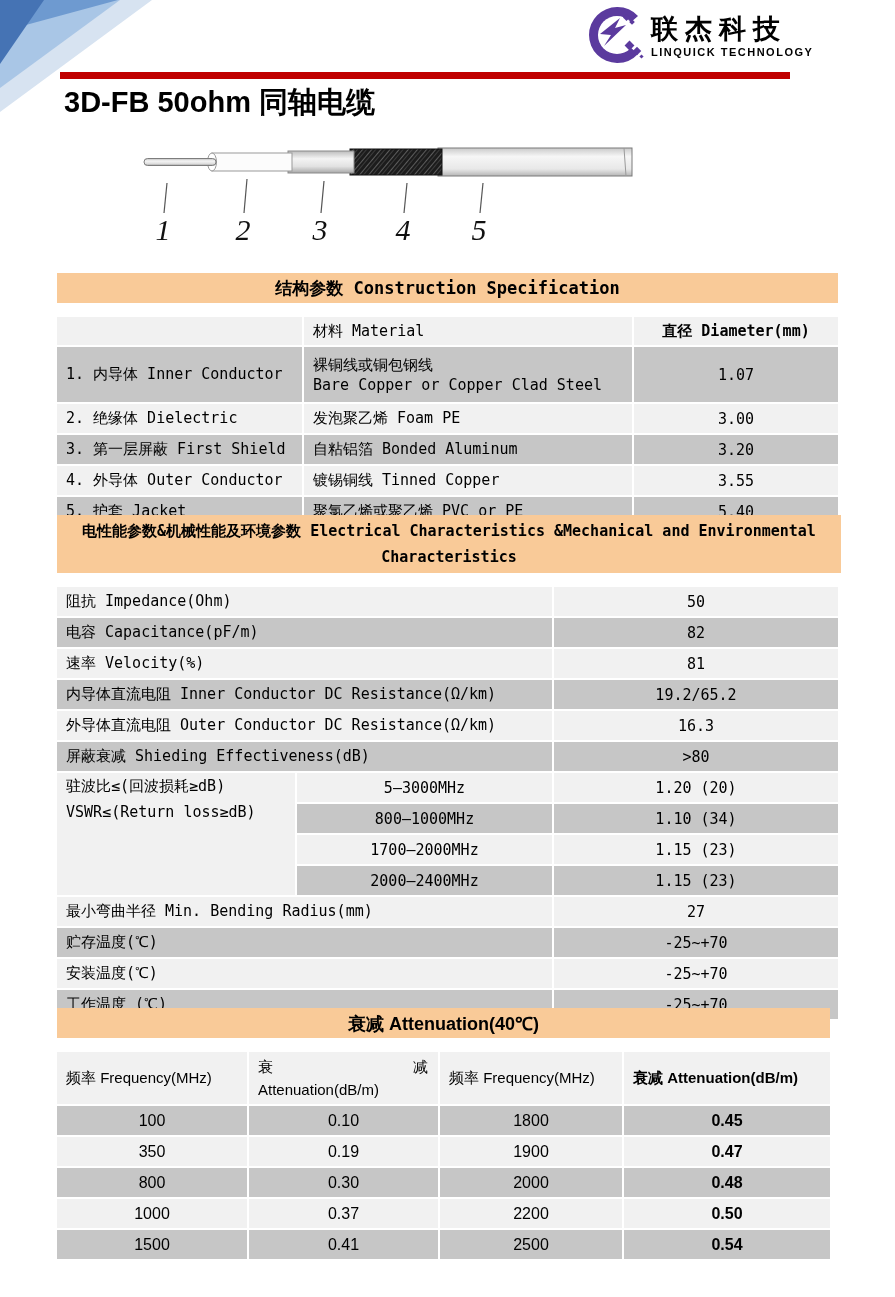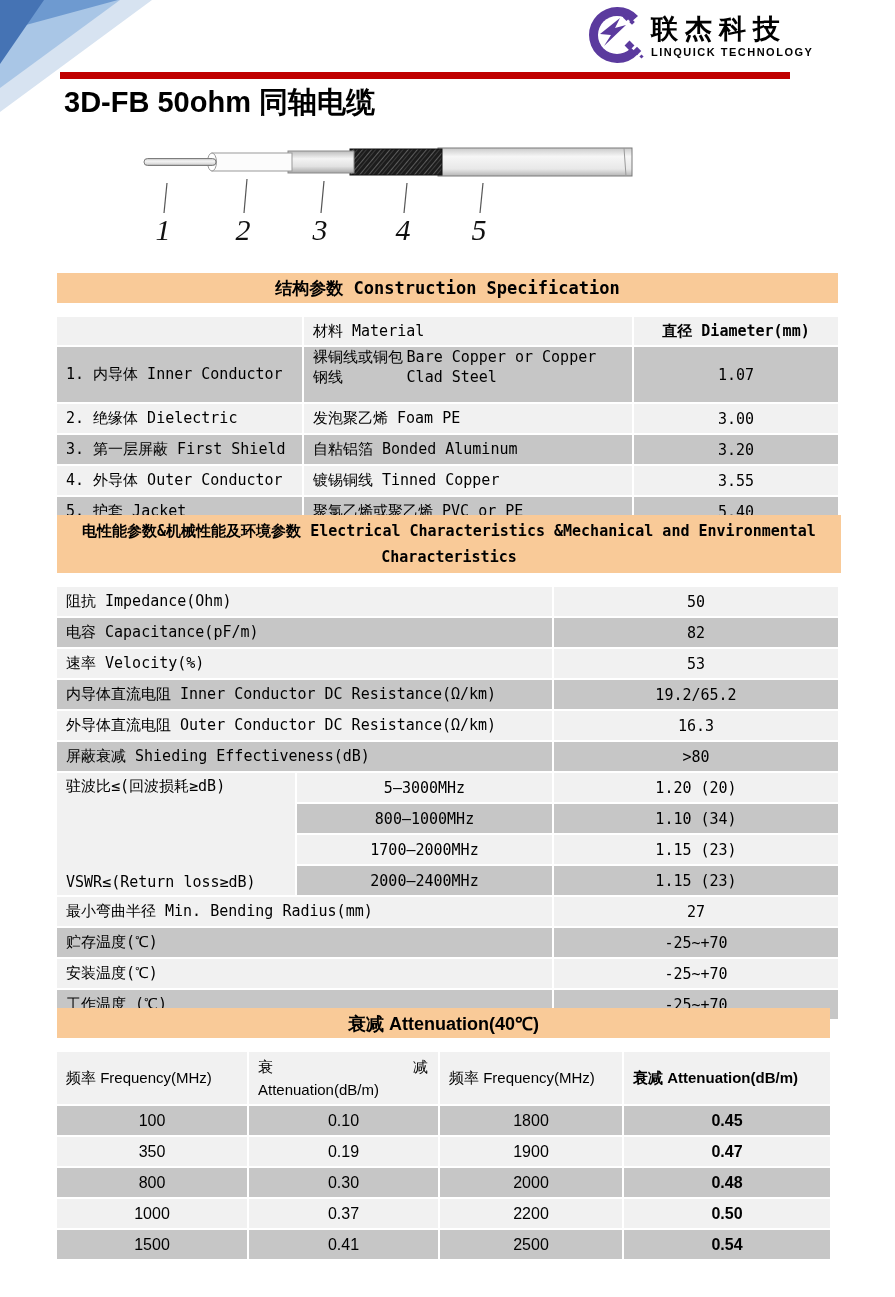--- a/index.html
+++ b/index.html
@@ -35,23 +35,23 @@
   .elec  { grid-template-columns:238px 255px 284px; grid-auto-rows:29px; }
   .atten { grid-template-columns:190px 189px 182px 206px; grid-template-rows:52px repeat(5,29px);
            font-family:"Liberation Sans",sans-serif; font-size:16px; }
   .cell { display:flex; align-items:center; overflow:hidden; }
   .pad { padding-left:9px; }
   .center { justify-content:center; }
   .dark  { background:#C6C6C6; }
   .light { background:#F1F1F1; }
   .bold { font-weight:bold; }
   .span2 { grid-column:1 / span 2; }
-  .two-line { display:flex; flex-direction:row; justify-content:center; align-items:flex-start; line-height:20px; }
+  .two-line { display:flex; flex-direction:column; justify-content:center; align-items:flex-start; line-height:20px; }
   .vswr-label { grid-row:span 4; background:#F1F1F1; display:flex; flex-direction:column;
-                justify-content:space-between; padding-left:9px; line-height:26px; }
+                justify-content:flex-start; padding-left:9px; line-height:26px; }
   .ahead { font-size:15px; }
   .ahead-col2 { display:flex; flex-direction:column; justify-content:center; padding:0 10px 0 9px; line-height:23px; }
   .jrow { display:flex; justify-content:space-between; width:100%; }
 </style>
 </head>
 <body>
 
 <div class="page">
 
   <div class="tri tri1"></div>
@@ -165,21 +165,21 @@
       <div>Characteristics</div>
     </div>
     <div class="grid elec">
       <div class="cell light pad span2">阻抗 Impedance(Ohm)</div>
       <div class="cell light center">50</div>
 
       <div class="cell dark pad span2">电容 Capacitance(pF/m)</div>
       <div class="cell dark center">82</div>
 
       <div class="cell light pad span2">速率 Velocity(%)</div>
-      <div class="cell light center">53</div>
+      <div class="cell light center">81</div>
 
       <div class="cell dark pad span2">内导体直流电阻 Inner Conductor DC Resistance(Ω/km)</div>
       <div class="cell dark center">19.2/65.2</div>
 
       <div class="cell light pad span2">外导体直流电阻 Outer Conductor DC Resistance(Ω/km)</div>
       <div class="cell light center">16.3</div>
 
       <div class="cell dark pad span2">屏蔽衰减 Shieding Effectiveness(dB)</div>
       <div class="cell dark center">&gt;80</div>
 

